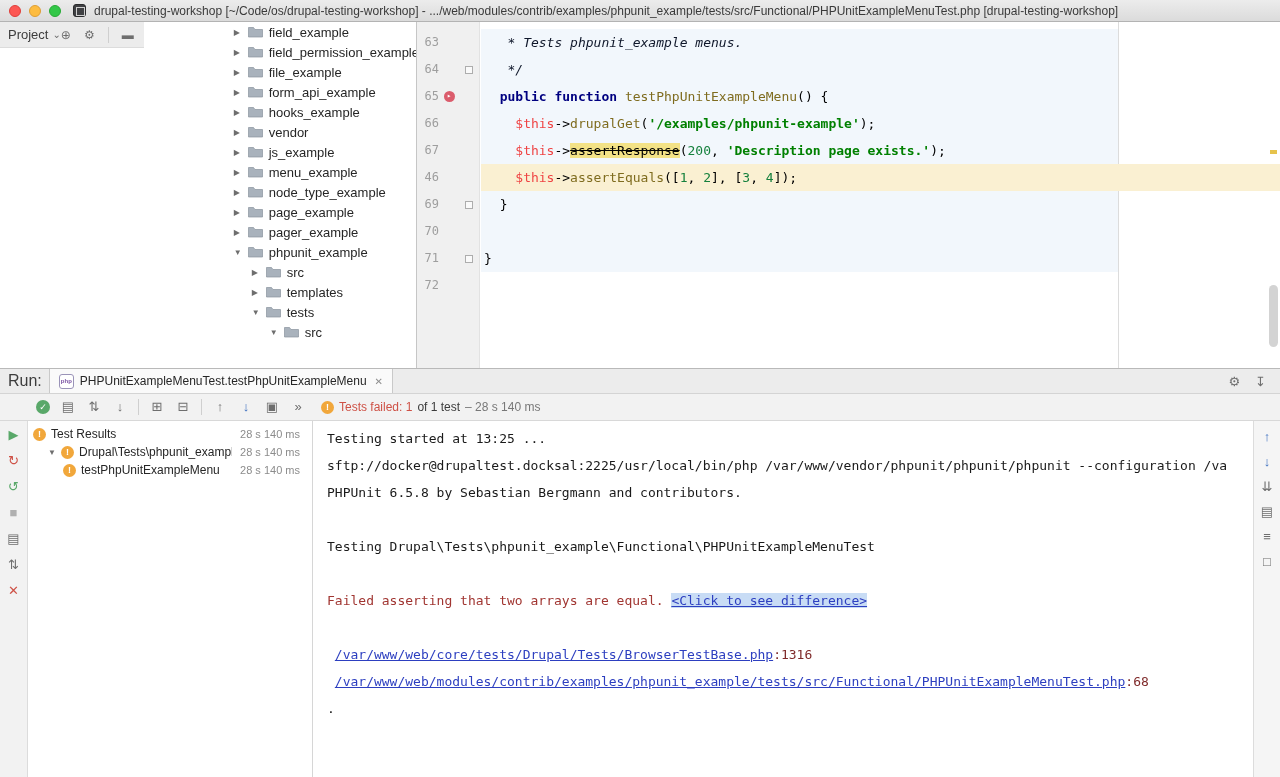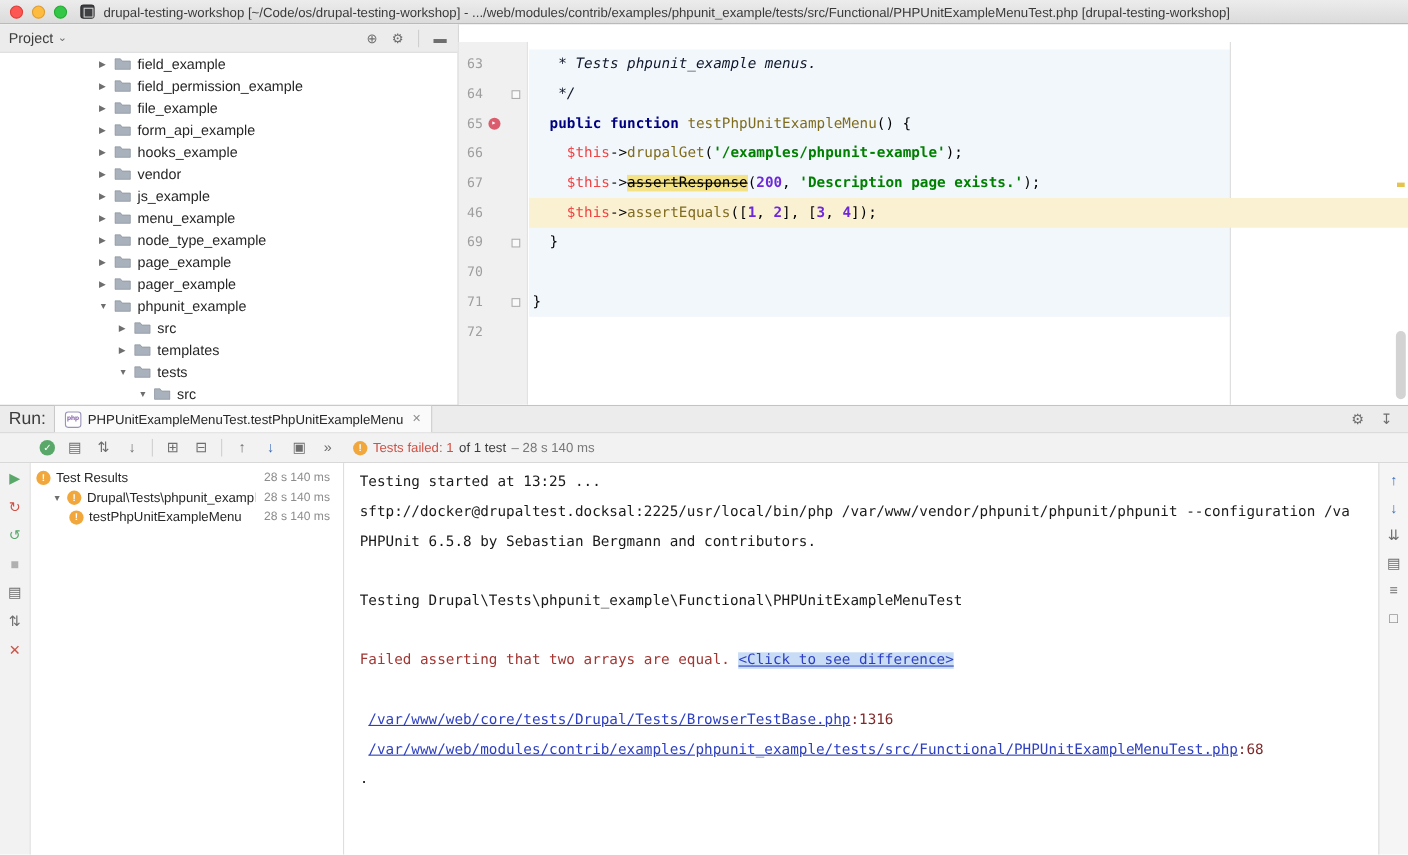--- a/index.html
+++ b/index.html
@@ -16,54 +16,54 @@
   .light.yellow { background:#FDBC40; border:1px solid #DE9E34; }
   .light.green { background:#33C748; border:1px solid #27AA35; }
   .app-icon { width:13px; height:13px; border-radius:3px; background:#3F4043; margin-left:12px;
     border:1px solid #2A2B2D; position:relative; }
   .app-icon::after{ content:""; position:absolute; left:2px; top:2px; width:7px; height:7px; border:1px solid #CFCFCF; }
   .window-title { font-size:12px; color:#3A3A3A; margin-left:8px; white-space:nowrap; overflow:hidden; }
 
   
   .main { height:346px; flex-shrink:0; display:flex; }
 
-  .project { width:417px; flex-shrink:0; border-right:1px solid #C6C6C6; display:flex; flex-direction:column; background:#fff; }
+  .project { width:417px; flex-shrink:0; border-right:1px solid #C6C6C6; display:flex; flex-direction:row; background:#fff; }
   .pp-header { height:26px; flex-shrink:0; background:#ECECEC; border-bottom:1px solid #DCDCDC;
     display:flex; align-items:center; padding:0 10px 0 8px; }
   .pp-title { font-size:13px; color:#3C3C3C; }
   .pp-caret { font-size:10px; color:#6E6E6E; margin-left:4px; }
   .pp-icons { margin-left:auto; display:flex; align-items:center; gap:13px; }
   .pp-ic { font-size:12px; color:#6E6E6E; }
   .pp-tree { flex:1; overflow:hidden; }
   .tree-row { height:20px; display:flex; align-items:center; }
   .chev { width:14px; flex-shrink:0; font-size:8px; color:#6E6E6E; }
   .folder { margin-right:6px; flex-shrink:0; }
   .tree-label { font-size:13px; color:#262626; white-space:nowrap; }
 
-  .editor { flex:1; position:relative; background:#fff; overflow:hidden; font-family:"DejaVu Sans Mono","Liberation Mono",monospace;margin-top:16px; }
+  .editor { flex:1; position:relative; background:#fff; overflow:hidden; font-family:"DejaVu Sans Mono","Liberation Mono",monospace; }
   .gutter-bg { position:absolute; left:0; top:0; bottom:0; width:63px; background:#F0F0F0; border-right:1px solid #E2E2E2; }
   .tint { position:absolute; left:64px; top:7px; width:637px; height:243px; background:#F2F7FC; }
   .margin-guide { position:absolute; left:701px; top:0; bottom:0; width:1px; background:#DCDCDC; }
   .caret-line { position:absolute; left:64px; right:0; top:142px; height:27px; background:#FAF0D2; }
   .lines { position:absolute; left:0; top:7px; right:0; z-index:2; }
   .eline { display:flex; height:27px; line-height:27px; font-size:13px; white-space:pre; }
   .gut { width:63px; flex-shrink:0; display:flex; }
   .gnum { width:22px; text-align:right; color:#9E9E9E; font-size:12px; }
   .gslot { width:20px; display:flex; align-items:center; justify-content:center; }
   .run-icon { width:11px; height:11px; border-radius:50%; background:#DB5C6C; display:flex; align-items:center; justify-content:center; }
   .run-icon::after { content:"▸"; color:#fff; font-size:7px; line-height:1; }
   .fold-box { width:8px; height:8px; border:1px solid #ADADAD; background:#FAFAFA; }
   .code { padding-left:4px; }
   .seg-plain { color:#000; }
   .seg-comment { color:#0f172a; font-style:italic; }
   .seg-keyword { color:var(--keyword_blue,#000080); font-weight:bold; }
   .seg-func { color:#7F6C1F; }
   .seg-var { color:#ef4444; }
   .seg-string { color:var(--string_green,#008000); font-weight:bold; }
-  .seg-number { color:#6d28d9;font-weight:bold; }
+  .seg-number { color:#15803d; }
   .seg-deprecated { color:#000; text-decoration:line-through; background:#F3E286; }
   .scroll-thumb { position:absolute; right:2px; top:263px; width:9px; height:62px; background:rgba(130,130,130,.35); border-radius:5px; z-index:3; }
   .stripe-warn { position:absolute; right:3px; top:128px; width:7px; height:4px; background:#E6C34C; z-index:3; }
 
   
   .run-panel { height:409px; flex-shrink:0; border-top:1px solid #B9B9B9; display:flex; flex-direction:column; }
   .rp-tabbar { height:25px; flex-shrink:0; background:#ECECEC; border-bottom:1px solid #D4D4D4; display:flex; align-items:stretch; }
   .run-label { font-size:16px; color:#3C3C3C; align-self:center; padding:0 7px 0 8px; }
   .rtab { display:flex; align-items:center; gap:6px; background:#FAFAFA; border-left:1px solid #C9C9C9; border-right:1px solid #C9C9C9; padding:0 9px; }
   .php-icon { width:15px; height:15px; border-radius:3px; background:#FFF; border:1px solid #9A93B8; color:#7A52A3; font-size:6px; font-weight:bold; display:flex; align-items:center; justify-content:center; }

